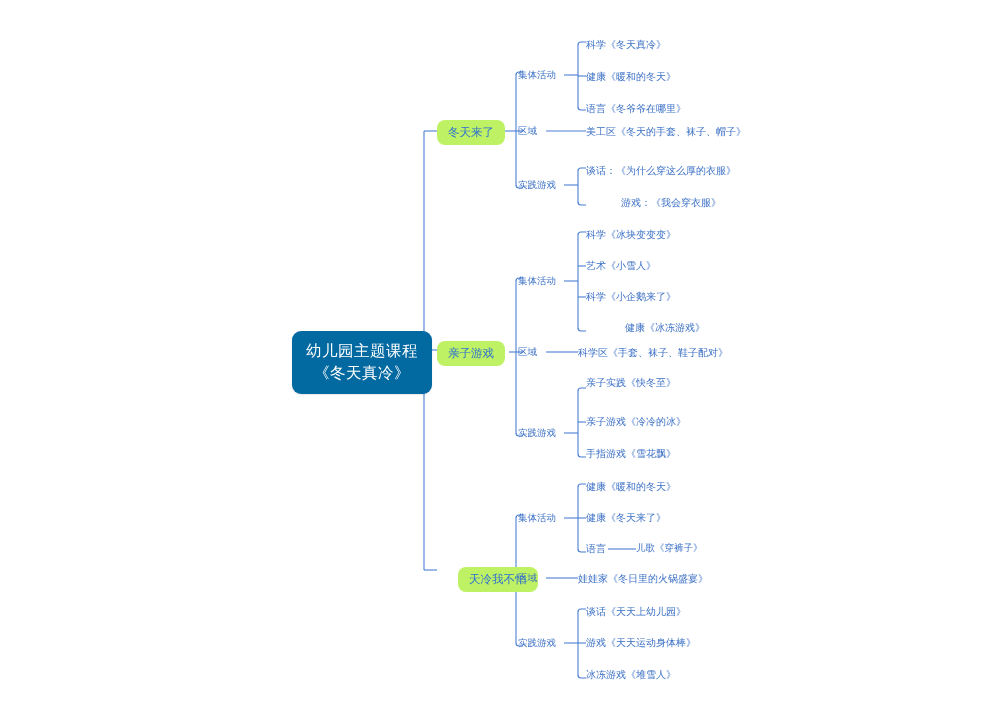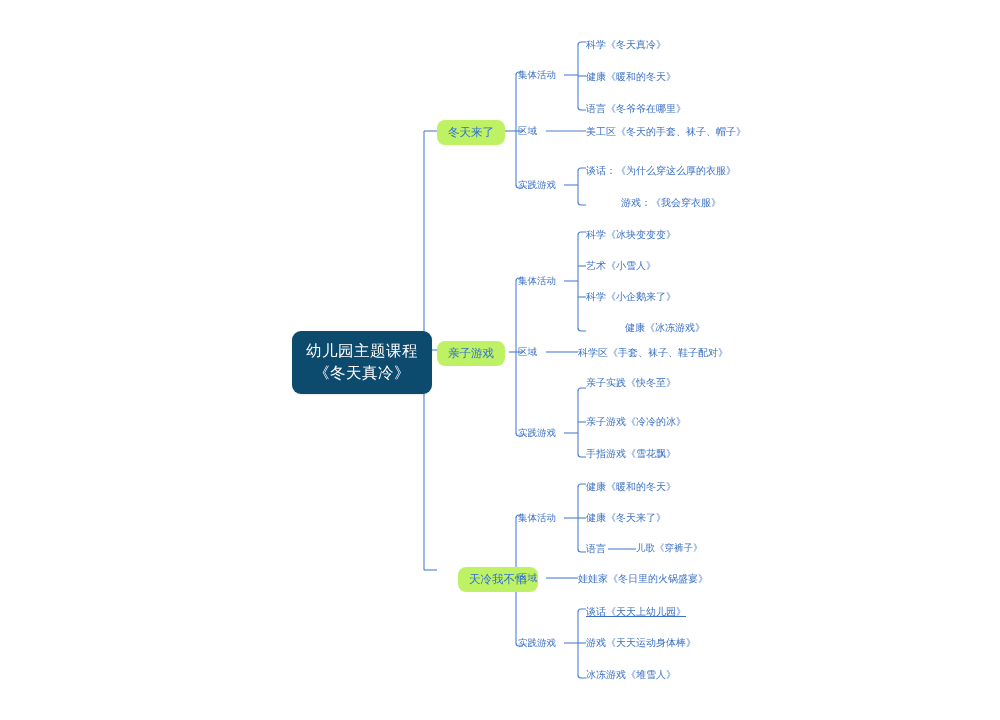--- a/index.html
+++ b/index.html
@@ -17,21 +17,21 @@
   }
   svg.links {
     position: absolute; left: 0; top: 0;
     width: 1000px; height: 720px;
     pointer-events: none;
   }
   .node { position: absolute; }
 
   
   .root-node {
-    background: #0c4a6e;
+    background: #0369a1;
     color: #ffffff;
     border-radius: 9px;
     padding: 9px 14px;
     text-align: center;
     font-size: 15.5px;
     line-height: 1.45;
     letter-spacing: 0.5px;
     white-space: nowrap;
     box-shadow: 0 1px 2px rgba(0,0,0,0.10);
   }
@@ -189,17 +189,17 @@
   <div class="node cat-node" style="left:518px; top:572px;">区域</div>
   <div class="node cat-node" style="left:518px; top:637px;">实践游戏</div>
 
   <div class="node leaf-node" style="left:586px; top:480px;">健康《暖和的冬天》</div>
   <div class="node leaf-node" style="left:586px; top:511px;">健康《冬天来了》</div>
   <div class="node leaf-node" style="left:586px; top:542px;">语言</div>
   <div class="node sub-leaf-node" style="left:636px; top:542px;">儿歌《穿裤子》</div>
 
   <div class="node leaf-node" style="left:578px; top:572px;">娃娃家《冬日里的火锅盛宴》</div>
 
-  <div class="node leaf-node" style="left:586px; top:605px;text-decoration:underline;">谈话《天天上幼儿园》</div>
+  <div class="node leaf-node" style="left:586px; top:605px;">谈话《天天上幼儿园》</div>
   <div class="node leaf-node" style="left:586px; top:636px;">游戏《天天运动身体棒》</div>
   <div class="node leaf-node" style="left:586px; top:668px;">冰冻游戏《堆雪人》</div>
 
 </div>
 
 </body></html>

